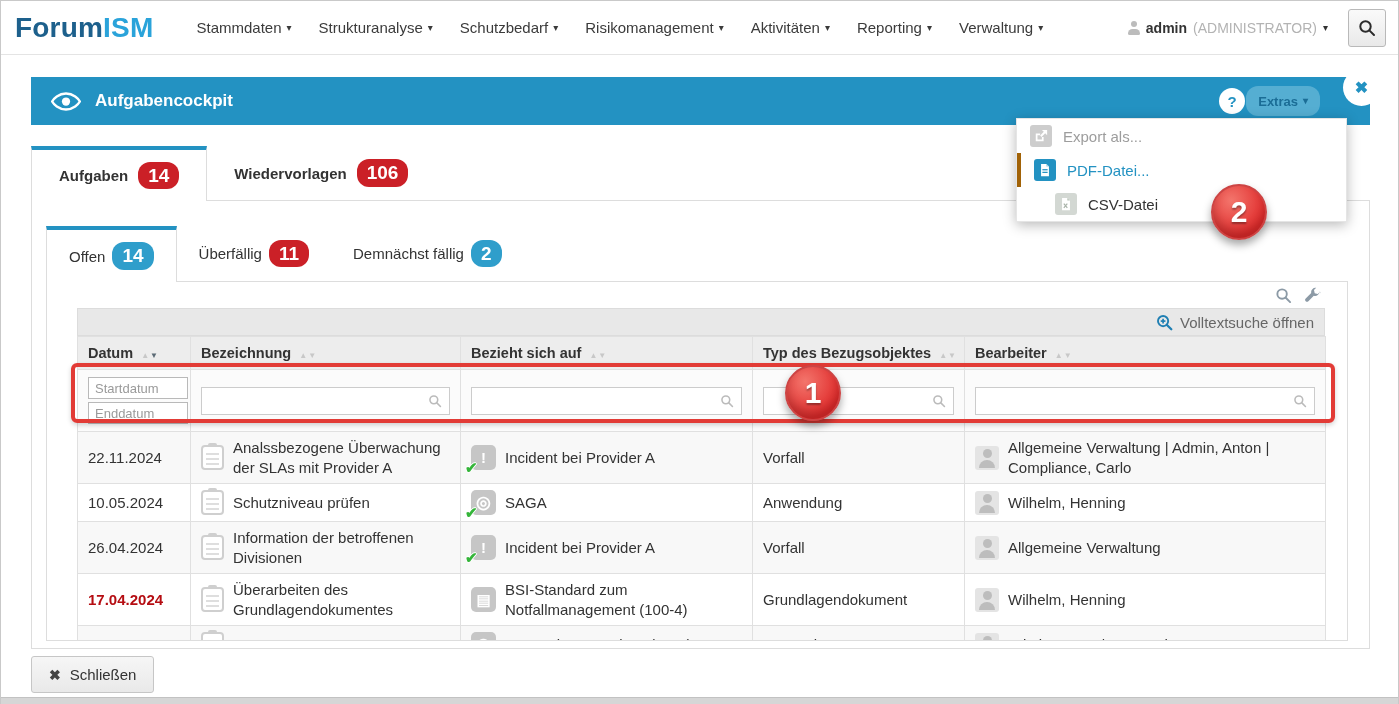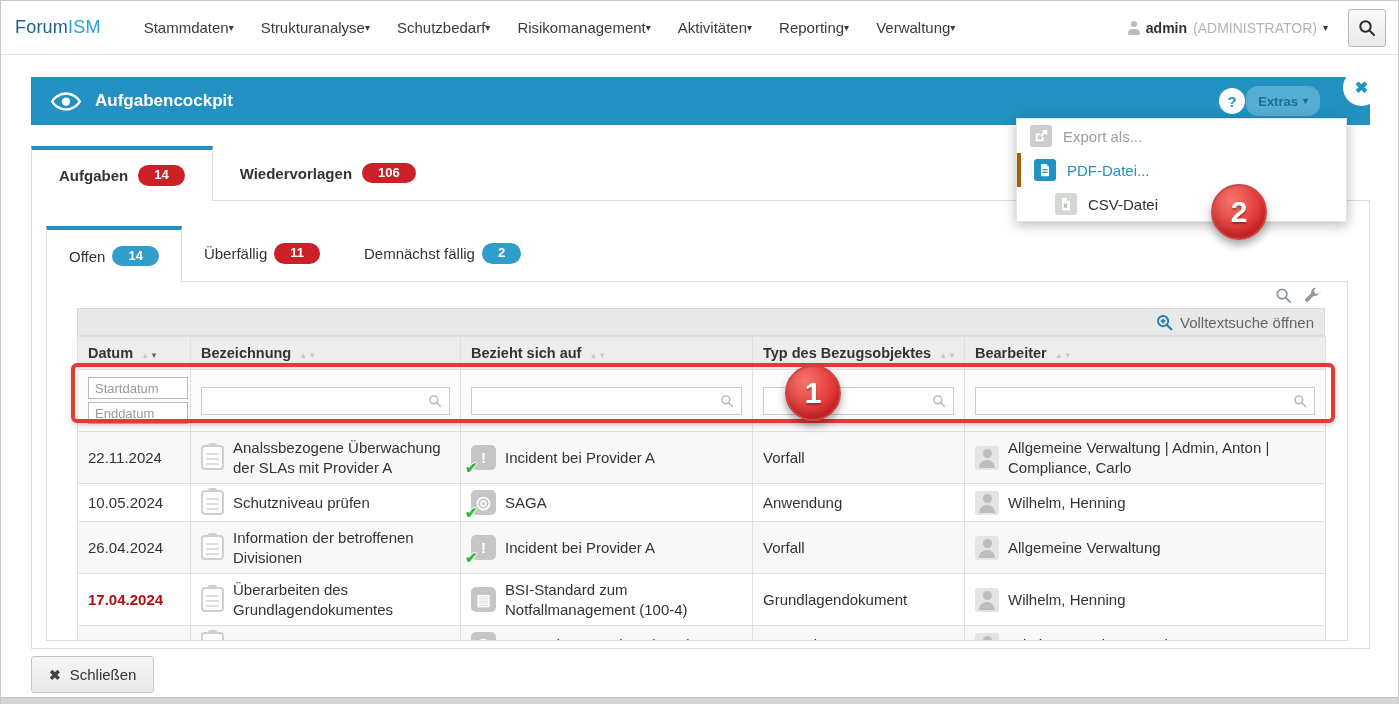--- a/index.html
+++ b/index.html
@@ -4,24 +4,24 @@
 <style>
   * { margin:0; padding:0; box-sizing:border-box; }
   html,body { width:1399px; height:704px; overflow:hidden; background:#fff;
               font-family:"Liberation Sans", sans-serif; color:#333; }
   .page { position:absolute; inset:0; border:1px solid #c9c9c9; border-bottom:none; background:#fff; }
   .bottom-strip { position:absolute; left:0; right:0; bottom:0; height:7px; background:#d6d6d6; border-top:1px solid #c2c2c2; z-index:40; }
 
   
   .topbar { position:absolute; left:0; top:0; right:0; height:54px; background:#fff;
             border-bottom:1px solid #e4e4e4; display:flex; align-items:center; padding:0 12px 0 14px; }
-  .logo { font-size:18px; font-weight:normal; letter-spacing:.2px; cursor:pointer; white-space:nowrap; }
+  .logo { font-size:28px; font-weight:bold; letter-spacing:.2px; cursor:pointer; white-space:nowrap; }
   .logo .lp { color:#1d608c; } .logo .la { color:#2aa3da; }
   .mainnav { display:flex; gap:27px; margin-left:43px; font-size:15px; color:#3b3b3b; }
-  .navitem { display:flex; align-items:center; cursor:pointer; white-space:nowrap; }
+  .navitem { display:flex; align-items:center; gap:5px; cursor:pointer; white-space:nowrap; }
   .caret { font-size:10px; color:inherit; line-height:1; }
   .usermenu { margin-left:auto; display:flex; align-items:center; gap:6px; font-size:14px; cursor:pointer; }
   .usermenu .uname { font-weight:bold; color:#333; }
   .usermenu .urole { color:#b3b3b3; }
   .user-ico { width:12px; height:14px; position:relative; display:inline-block; }
   .user-ico::before { content:""; position:absolute; top:0; left:3px; width:6px; height:6px; border-radius:50%; background:#bcbcbc; }
   .user-ico::after { content:""; position:absolute; bottom:0; left:0; width:12px; height:6px; border-radius:6px 6px 2px 2px; background:#bcbcbc; }
   .search-btn { width:38px; height:38px; margin-left:20px; border:1px solid #b9b9b9; border-radius:3px;
                 background:linear-gradient(#fafafa,#e9e9e9); display:flex; align-items:center; justify-content:center; cursor:pointer; }
 
@@ -35,21 +35,21 @@
                color:#1b6d96; font-weight:bold; font-size:13px; display:flex; align-items:center; gap:5px; cursor:pointer; }
   .close-btn { position:absolute; left:1342px; top:68px; width:37px; height:37px; border-radius:50%; background:#fff;
                color:#2392c2; font-size:16px; font-weight:bold; display:flex; align-items:center; justify-content:center;
                cursor:pointer; z-index:30; }
 
   
   .tabs-row { position:absolute; left:30px; top:145px; width:1339px; height:55px; display:flex; align-items:stretch;
               border-bottom:1px solid #ddd; z-index:4; }
   .tab { display:flex; align-items:center; gap:10px; padding:0 27px; font-size:15px; font-weight:bold; color:#333; cursor:pointer; }
   .tab.active { background:#fff; border-top:4px solid #2392c2; border-left:1px solid #ddd; border-right:1px solid #ddd; margin-bottom:-1px; }
-  .badge { border-radius:12px; padding:2px 16px; font-size:13px; font-weight:bold; color:#fff; line-height:1.25; }
+  .badge { border-radius:12px; padding:2px 10px; font-size:19px; font-weight:bold; color:#fff; line-height:1.25; }
   .badge.red { background:#cb2027; } .badge.blue { background:#2f9ecb; }
 
   
   .panel-a { position:absolute; left:30px; top:200px; width:1339px; height:448px; background:#fff;
              border:1px solid #ddd; border-top:none; z-index:3; }
   .subtabs-row { position:absolute; left:45px; top:225px; height:55px; display:flex; z-index:6; }
   .subtab { display:flex; align-items:center; gap:7px; padding:0 22px; font-size:15px; color:#333; cursor:pointer; }
   .subtab.active { background:#fff; border-top:4px solid #2392c2; border-left:1px solid #ddd; border-right:1px solid #ddd; margin-bottom:-1px; }
   .panel-b { position:absolute; left:45px; top:280px; width:1302px; height:360px; background:#fff;
              border:1px solid #ddd; overflow:hidden; z-index:5; padding:26px 22px 0 30px; }

